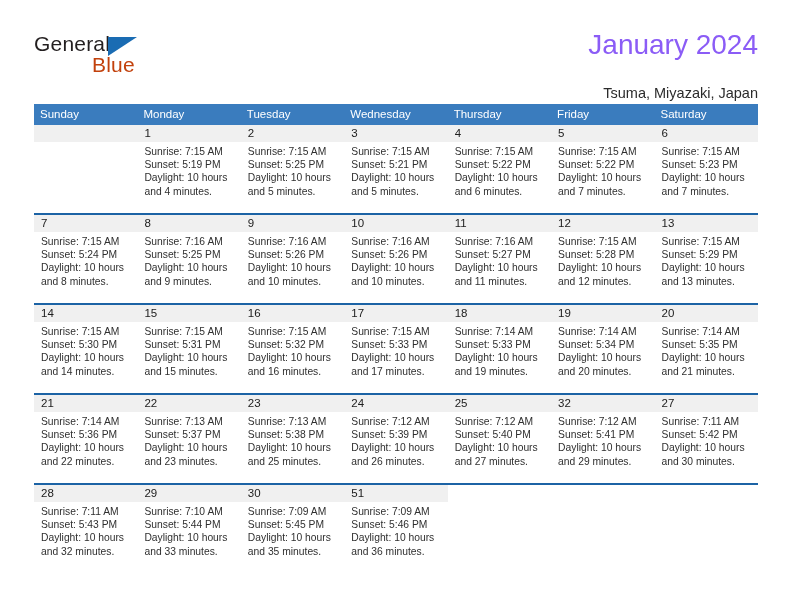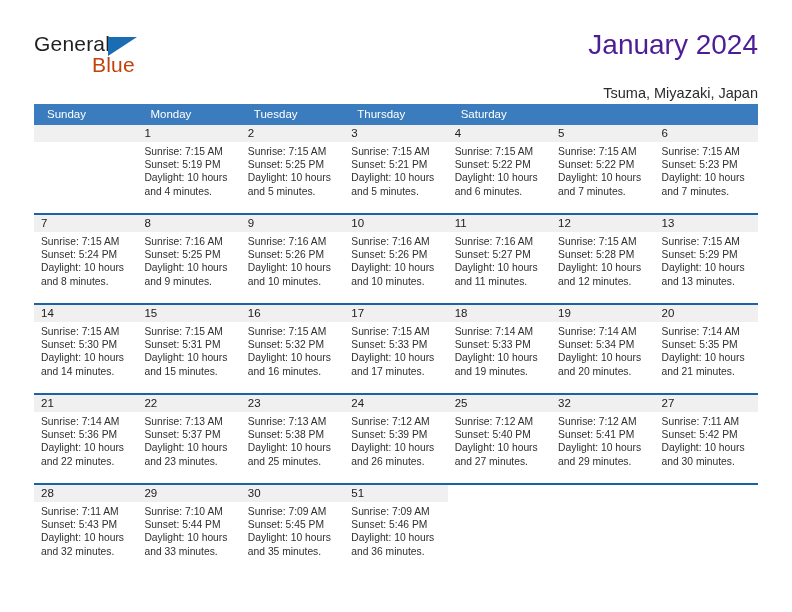--- a/index.html
+++ b/index.html
@@ -63,21 +63,21 @@
 
   .title-block {
     position: absolute;
     right: 0;
     top: 0;
     text-align: right;
   }
   .cal-title {
     font-size: 28px;
     font-weight: normal;
-    color: #4c1d95;
+    color: #8b5cf6;
     line-height: 34px;
     white-space: nowrap;
     margin-left: 39px;
   }
   .cal-sub {
     font-size: 14.5px;
     color: #2b2b2b;
     line-height: 20px;
     margin-top: 21px;
     white-space: nowrap;
@@ -91,21 +91,21 @@
     width: 724px;
   }
   .week-head {
     display: flex;
     background: #3a7cbe;
     height: 21px;
   }
   .week-head .dow {
     width: 103.43px;
     box-sizing: border-box;
-    padding-left: 13px;
+    padding-left: 6px;
     color: #ffffff;
     font-size: 11.5px;
     line-height: 21px;
     white-space: nowrap;
   }
 
   .week {
     position: relative;
   }
   .week-sep {
@@ -166,21 +166,23 @@
       <div class="cal-sub">Tsuma, Miyazaki, Japan</div>
     </div>
 
   </div>
 
   <div class="calendar">
     <div class="week-head" id="weekday-header">
         <div class="dow">Sunday</div>
         <div class="dow">Monday</div>
         <div class="dow">Tuesday</div>
+        <div class="dow">Wednesday</div>
         <div class="dow">Thursday</div>
+        <div class="dow">Friday</div>
         <div class="dow">Saturday</div>
       </div>
     <div id="weeks-container">
         <div class="week">
           <div class="week-row">
             <div class="cell empty">
               <div class="daynum"></div>
               <div class="info"></div>
             </div>
             <div class="cell">

